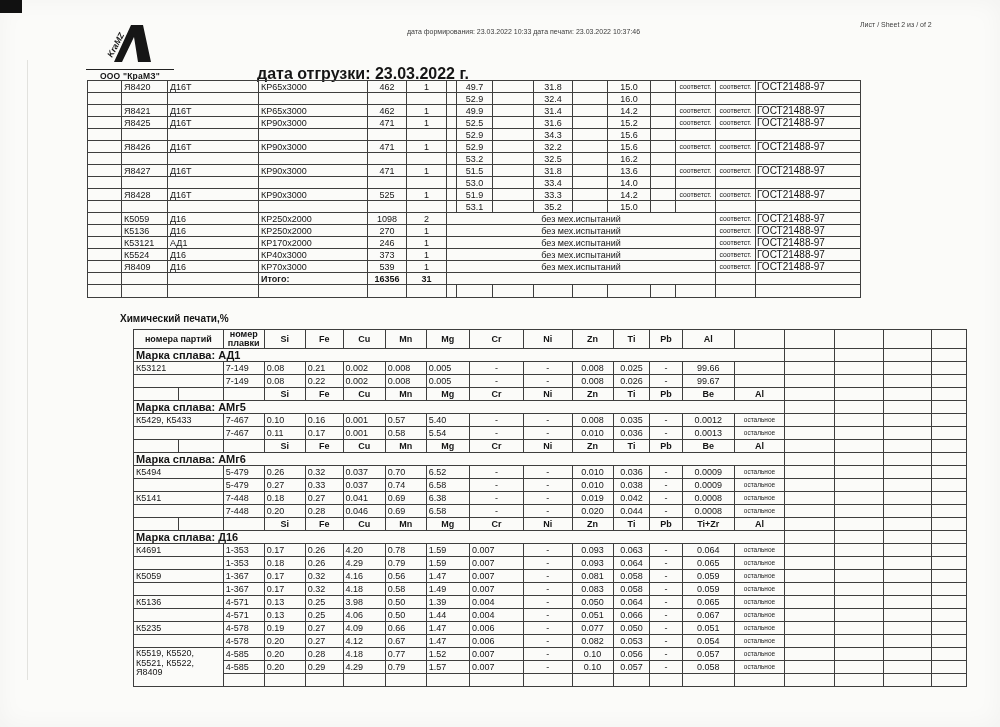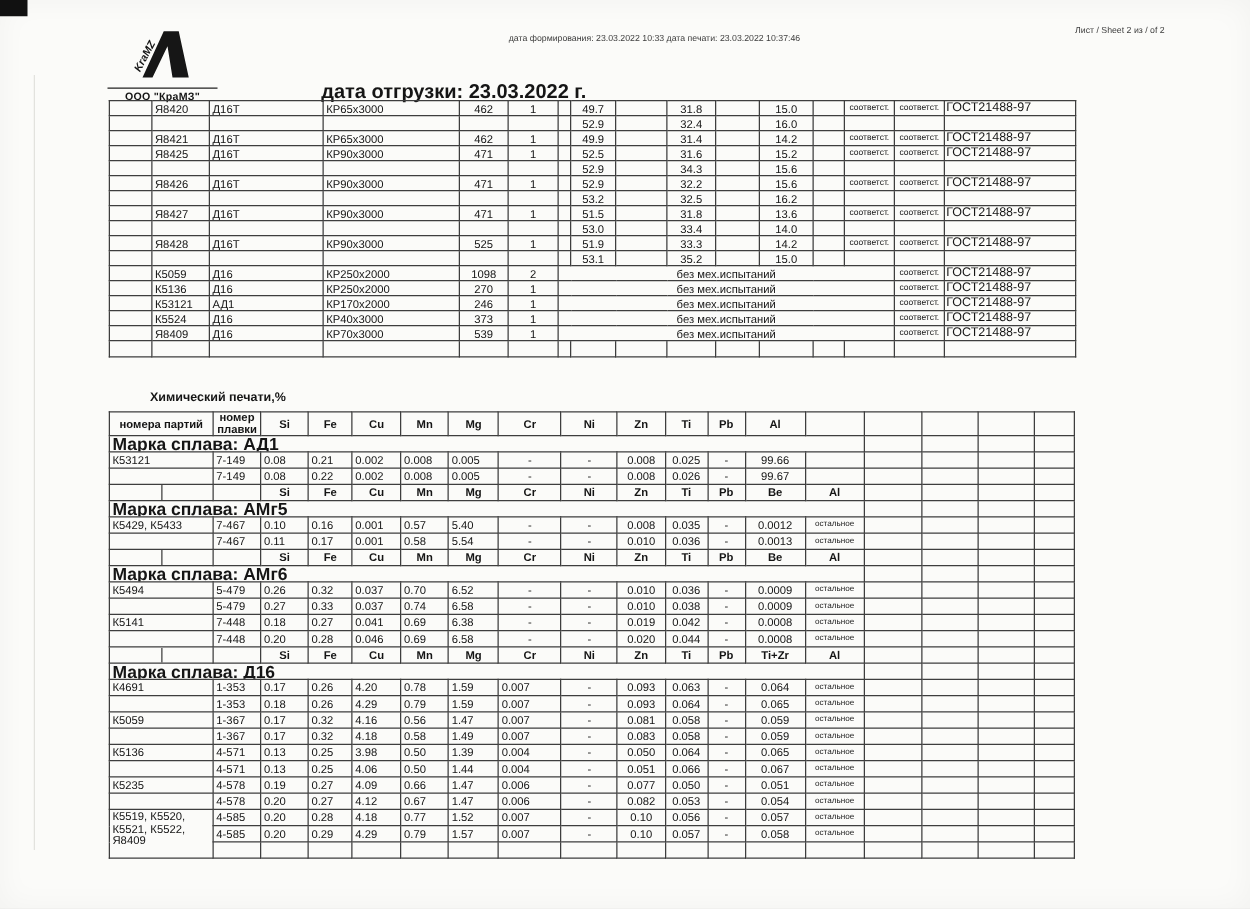--- a/index.html
+++ b/index.html
@@ -17,33 +17,33 @@
   .title .num{margin-left:16px;}
   .tiny{font-size:7px;color:#3c3c3c;}
   .form-line{position:absolute;left:407px;top:28px;}
   .sheet{position:absolute;left:860px;top:21px;}
   .ship{position:absolute;left:257px;top:65px;font-size:16px;font-weight:bold;}
   .chem-title{position:absolute;left:120px;top:313px;font-size:10px;font-weight:bold;}
 
   
   table{border-collapse:collapse;table-layout:fixed;position:absolute;left:87px;background:transparent;}
   #topTable{top:80px;width:773px;}
-  #chemTable{top:329px;width:773px;}
+  #chemTable{top:329px;width:834px;margin-left:46px;}
   td{border:1px solid #3e3e3e;font-size:9px;height:11px;line-height:10px;
      padding:0 2px;white-space:nowrap;overflow:hidden;vertical-align:middle;}
   #chemTable td{height:12px;}
   .al{text-align:left;} .ar{text-align:center;} .ac{text-align:center;} .b{font-weight:bold;}
   .conf{font-size:6.8px;text-align:center;padding:0;}
   .gost{font-size:10px;padding:0 1px;}
   .note{text-align:center;}
   .rest{font-size:6.5px;text-align:center;padding:0;color:#222;}
   .hc{font-weight:bold;text-align:center;}
   .wrap{white-space:normal;line-height:9px;}
   .alp{text-align:left;}
-  .gr{font-weight:bold;font-size:14px;}
+  .gr{font-weight:bold;font-size:11px;}
   .split{background:linear-gradient(#3e3e3e,#3e3e3e) 50% 0/1px 100% no-repeat;}
   .top{vertical-align:top;white-space:normal;line-height:9.5px;padding-top:1px;text-align:left;}
   tr.r-H td{height:24px;}
   tr.r-G td{height:7px;line-height:8px;}
   tr.r-x td{height:14px;}
   tr.r-s td{height:12px;}
 </style>
 </head>
 <body>
 
@@ -334,20 +334,31 @@
         <tr class="r-n">
           <td></td>
           <td class="al">Я8409</td>
           <td class="al">Д16</td>
           <td class="al">КР70х3000</td>
           <td class="ar">539</td>
           <td class="ar">1</td>
           <td class="note" colspan="8">без мех.испытаний</td>
           <td class="conf">соответст.</td>
           <td class="gost">ГОСТ21488-97</td>
+        </tr>
+        <tr class="r-t">
+          <td></td>
+          <td class="al"></td>
+          <td class="al"></td>
+          <td class="al b">Итого:</td>
+          <td class="ar b">16356</td>
+          <td class="ar b">31</td>
+          <td class="note" colspan="8"></td>
+          <td class="conf"></td>
+          <td class="gost"></td>
         </tr>
         <tr class="r-s">
           <td></td>
           <td></td>
           <td></td>
           <td></td>
           <td></td>
           <td></td>
           <td></td>
           <td></td>

